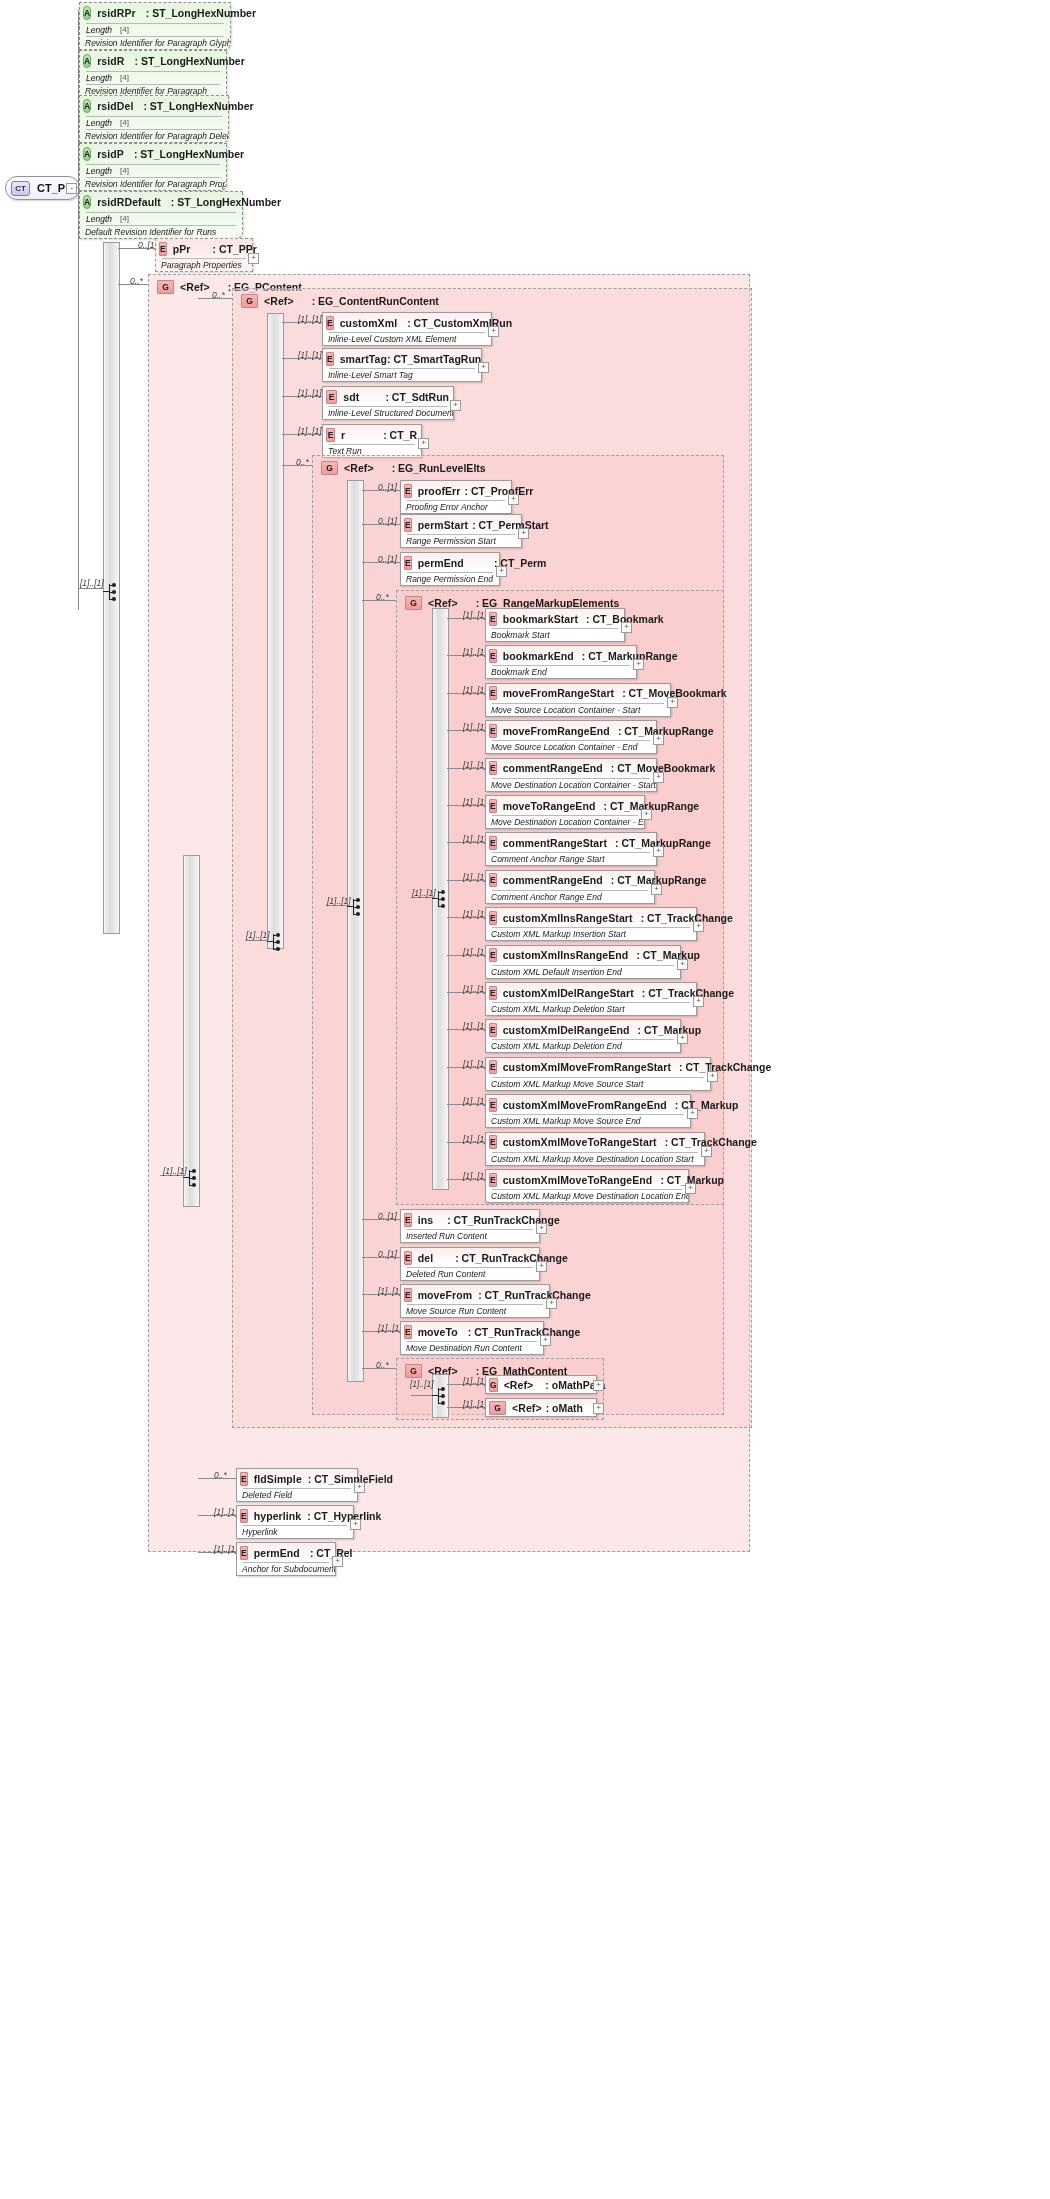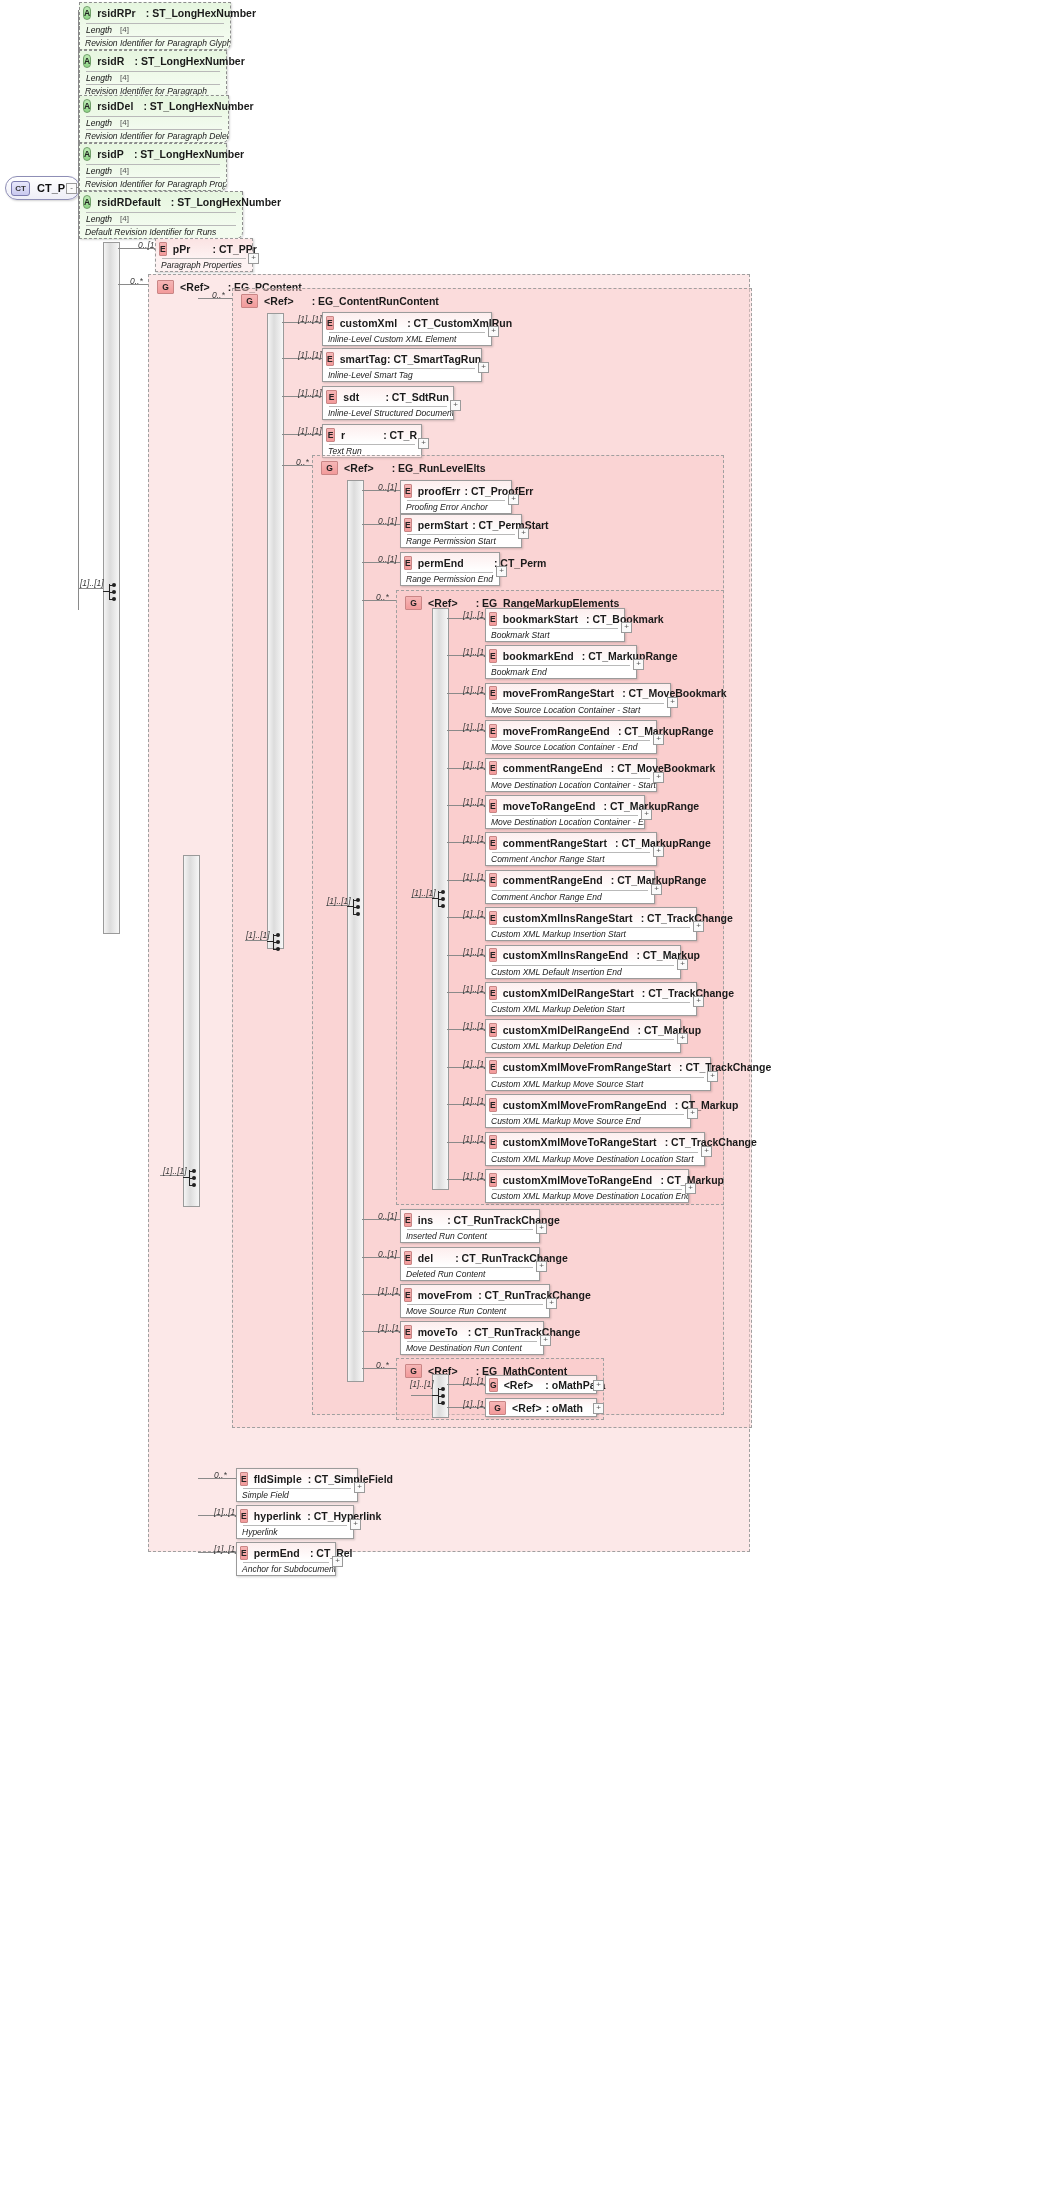--- a/index.html
+++ b/index.html
@@ -624,21 +624,21 @@
     <div class="tgl" style="left: 593px; top: 1403px;">+</div>
     <div class="ln lnh" style="left: 198px; top: 1478px; width: 38px; height: 1px;"></div>
     <div class="card" style="left: 214px; top: 1470px;">0..*</div>
     <div class="node n-el" style="left: 236px; top: 1468px; width: 122px;">
       <div class="hdr">
         <span class="tag e">E</span>
         <span class="nm">fldSimple</span>
         <span class="ty" style="margin-left: 6px;">: CT_SimpleField</span>
       </div>
       <div class="rule"></div>
-      <div class="doc">Simple Field</div>
+      <div class="doc">Deleted Field</div>
     </div>
     <div class="tgl" style="left: 354px; top: 1482px;">+</div>
     <div class="ln lnh" style="left: 198px; top: 1515px; width: 38px; height: 1px;"></div>
     <div class="card" style="left: 214px; top: 1507px;">[1]..[1]</div>
     <div class="node n-el" style="left: 236px; top: 1505px; width: 118px;">
       <div class="hdr">
         <span class="tag e">E</span>
         <span class="nm">hyperlink</span>
         <span class="ty" style="margin-left: 6px;">: CT_Hyperlink</span>
       </div>

